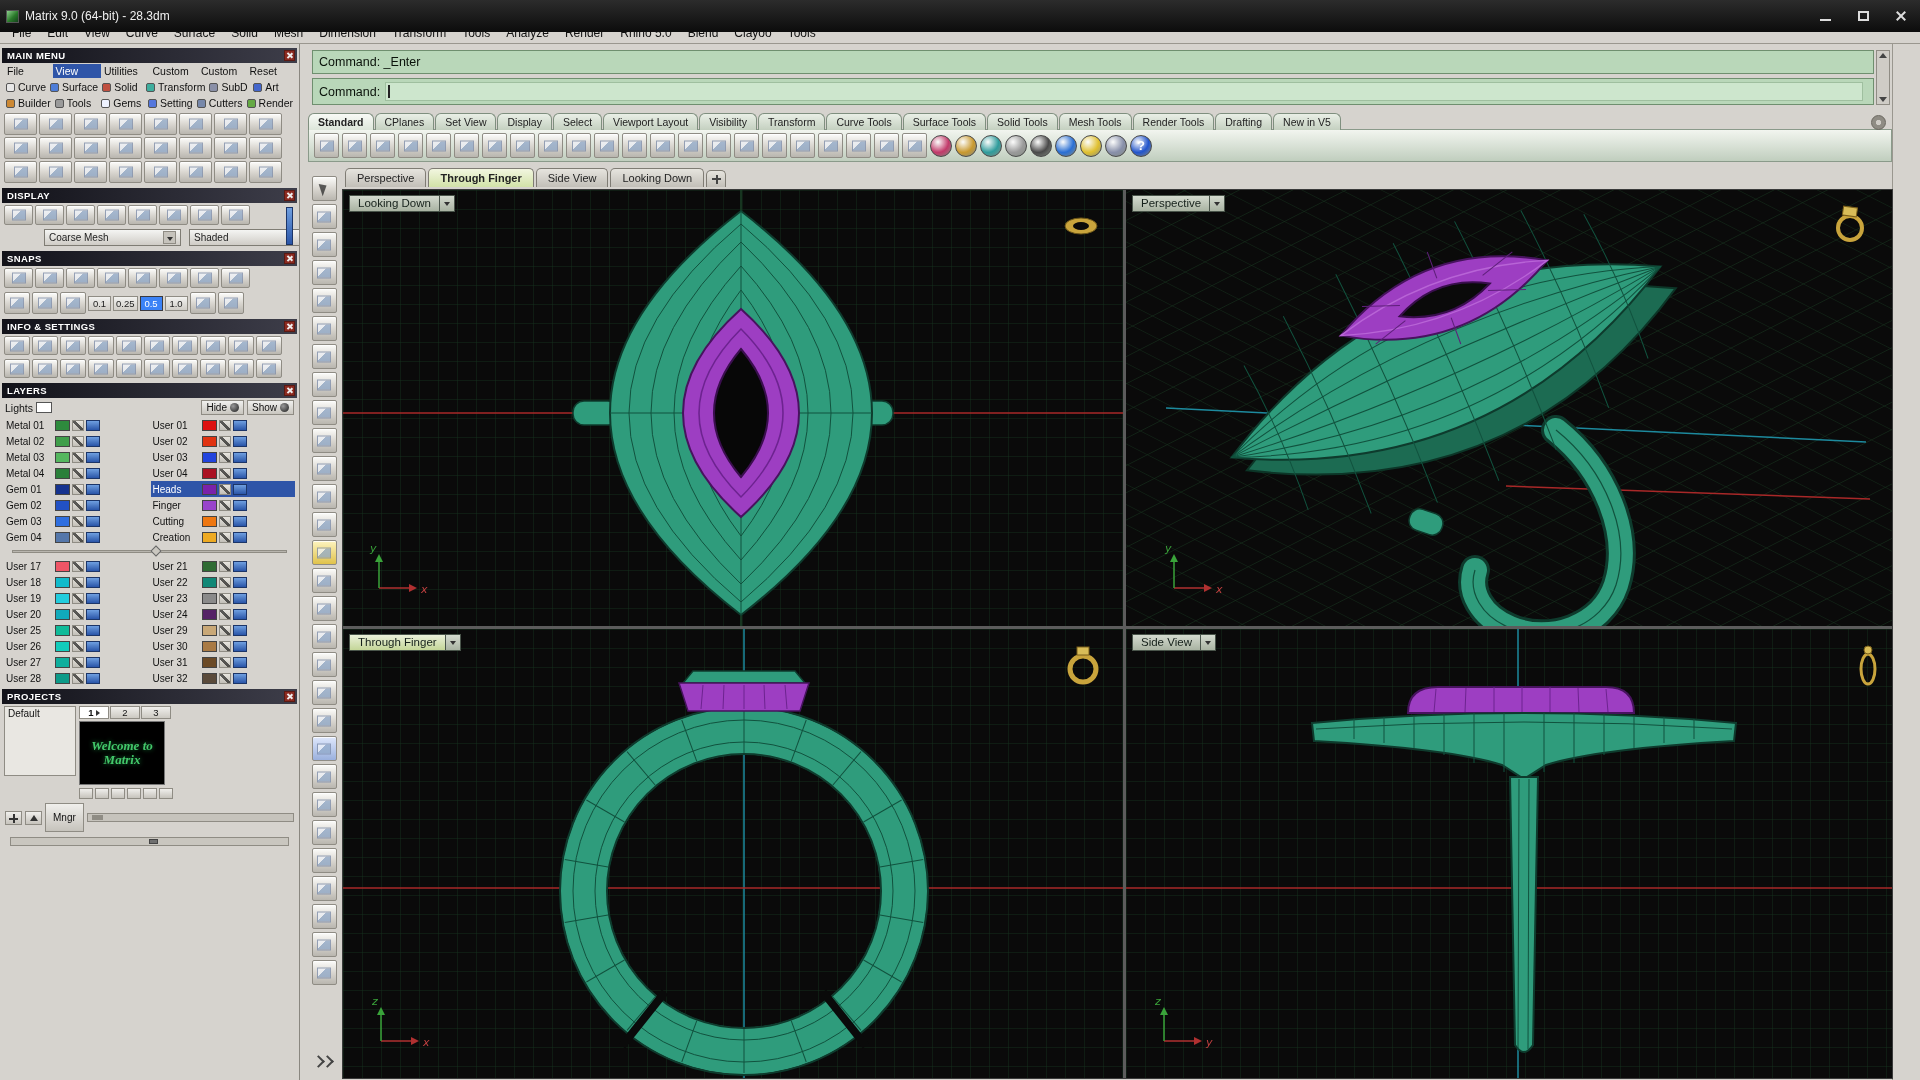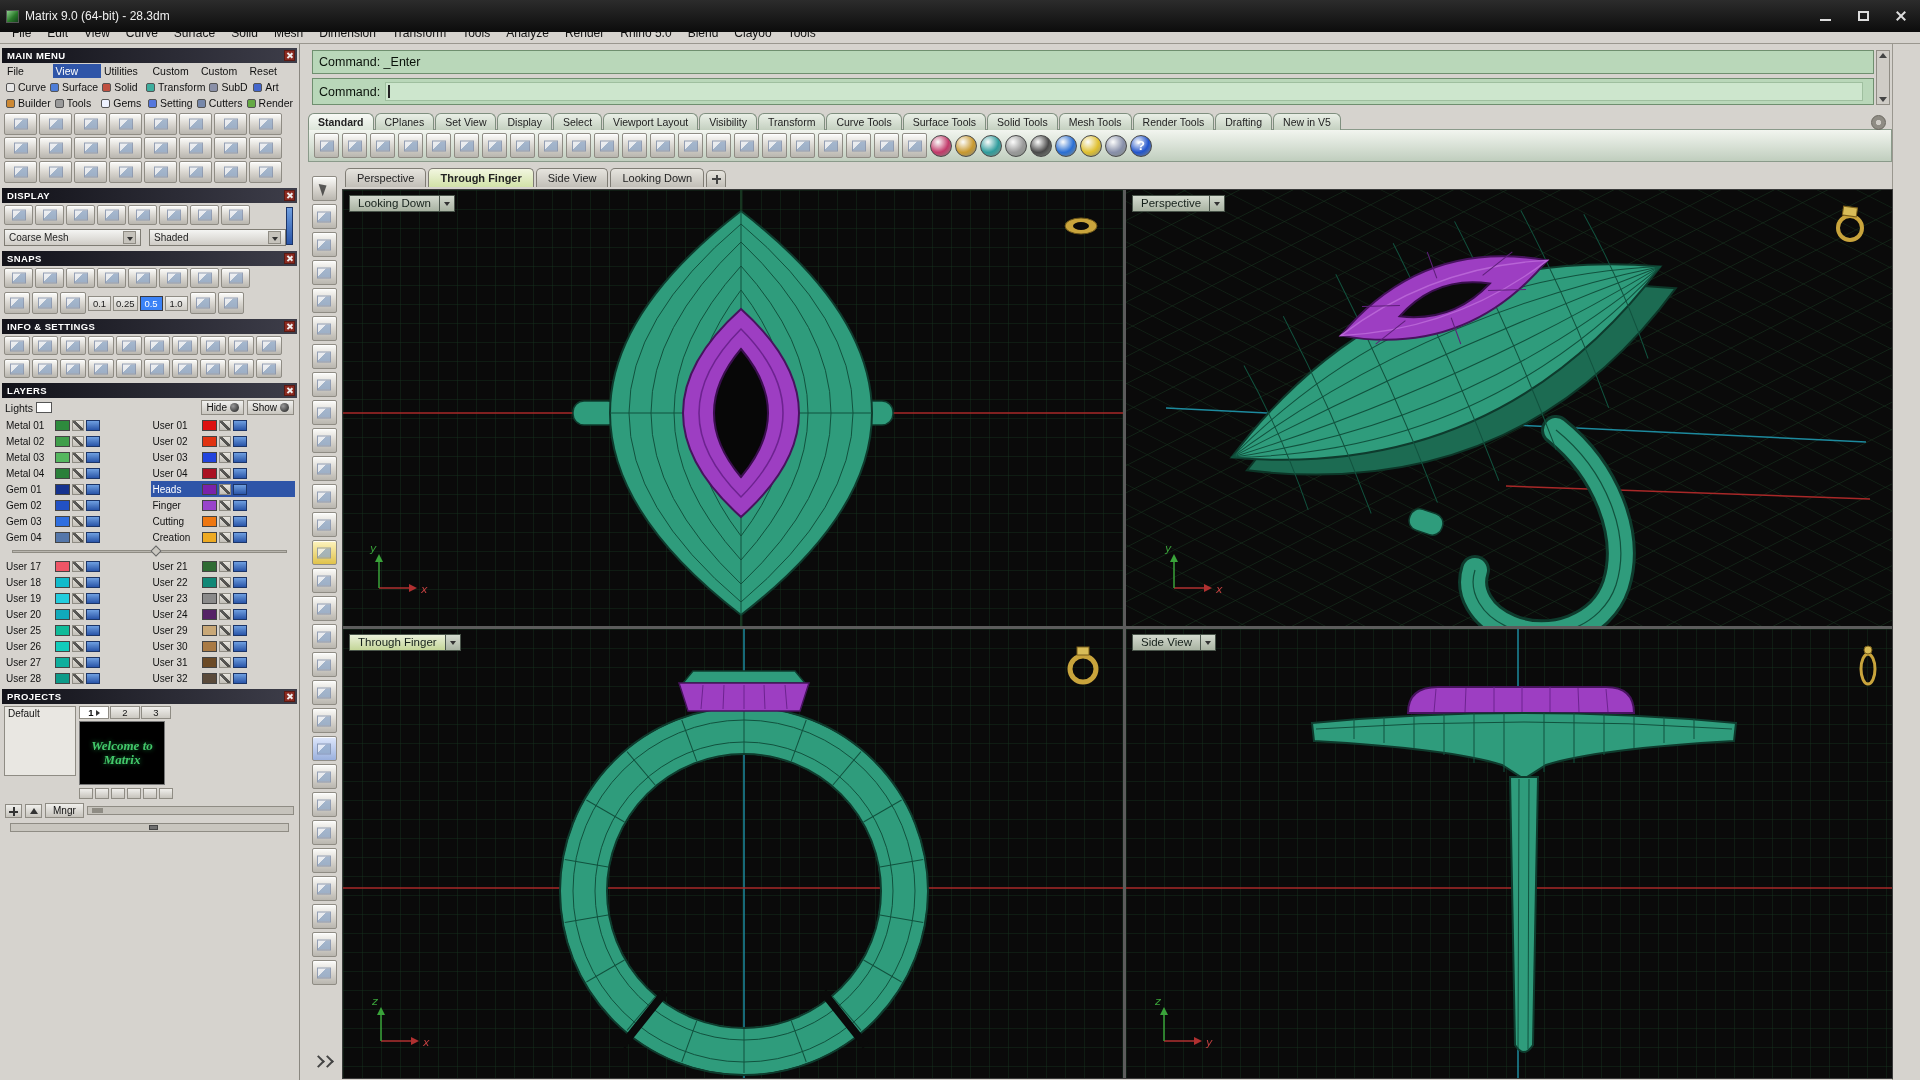--- a/index.html
+++ b/index.html
@@ -44,21 +44,21 @@
 .mmtext{flex:1;font-size:10.5px;color:#101010;padding:1px 3px;cursor:pointer;}
 .mmtext.active{background:#2f55a8;color:#fff;}
 .mmitem{flex:1;display:flex;align-items:center;gap:3px;font-size:10.5px;color:#101010;padding:1px 2px;cursor:pointer;}
 .mmdot{width:9px;height:9px;border:1px solid #555;border-radius:2px;background:var(--c,#999);flex:none;}
 .mgrid{display:flex;flex-wrap:wrap;gap:2px;padding:2px;}
 .mgrid .gicon{width:33px;height:22px;}
 
 .sec{position:relative;}
 .irow8 .gicon{width:29px;height:20px;}
 .irow10 .gicon{width:26px;height:19px;}
-.ddrow{display:flex;gap:8px;padding:2px;align-items:flex-start;width:286px;}
+.ddrow{display:flex;gap:8px;padding:2px;align-items:flex-start;width:286px;margin-left:40px;}
 .dd{flex:1;height:17px;background:linear-gradient(#f5f5f3,#cfccc6);border:1px solid #7f7c74;display:flex;align-items:center;font-size:10px;padding:0 4px;color:#222;cursor:pointer;}
 .dd .da{margin-left:auto;width:13px;height:13px;background:#c6c3bc;border:1px solid #8f8c84;position:relative;}
 .dd .da::after{content:"";position:absolute;left:3px;top:5px;border-top:4px solid #333;border-left:3.5px solid transparent;border-right:3.5px solid transparent;}
 .vtrack{position:absolute;right:4px;top:19px;width:7px;height:38px;background:linear-gradient(#6f9fe0,#2a55a8);border:1px solid #1c3568;}
 
 .chip{min-width:23px;height:15px;background:linear-gradient(#f2f2f0,#cfccc6);border:1px solid #8f8c84;font-size:9.5px;display:flex;align-items:center;justify-content:center;color:#222;cursor:pointer;padding:0 2px;}
 .chip.active{background:#3b82f6;color:#fff;border-color:#3a3a40;}
 
 .lightsrow{display:flex;align-items:center;gap:3px;padding:2px 3px;font-size:10.5px;color:#111;}
 .lswatch{width:16px;height:11px;background:#fff;border:1px solid #555;}
@@ -87,21 +87,21 @@
 .ptab.active::after{content:"";border-left:4px solid #333;border-top:3px solid transparent;border-bottom:3px solid transparent;}
 .thumb{width:86px;height:64px;background:#000000;border:1px solid #777;display:flex;align-items:center;justify-content:center;margin-top:2px;cursor:pointer;}
 .wtxt{font-family:"Liberation Serif",serif;font-style:italic;font-weight:bold;color:#43c86a;font-size:13px;text-align:center;line-height:1.1;text-shadow:0 0 5px #1a7a3a;width:74px;}
 .proj-minis{display:flex;gap:2px;margin-top:3px;}
 .mini{width:14px;height:11px;background:linear-gradient(#f0efec,#c6c3bc);border:1px solid #8f8c84;cursor:pointer;}
 .proj-actions{display:flex;align-items:center;gap:3px;padding:2px 3px;}
 .pa{width:17px;height:14px;background:linear-gradient(#f0efec,#c6c3bc);border:1px solid #8f8c84;position:relative;cursor:pointer;}
 .pa.plus::before{content:"";position:absolute;left:3px;top:6px;width:9px;height:2px;background:#333;}
 .pa.plus::after{content:"";position:absolute;left:6.5px;top:2.5px;width:2px;height:9px;background:#333;}
 .pa.up::before{content:"";position:absolute;left:4px;top:3px;border-bottom:6px solid #333;border-left:4px solid transparent;border-right:4px solid transparent;}
-.mngr{height:15px;padding:0 7px;font-size:10px;background:linear-gradient(#f0efec,#c6c3bc);border:1px solid #8f8c84;display:flex;align-items:center;cursor:pointer;color:#111;}
+.mngr{height:29px;padding:0 7px;font-size:10px;background:linear-gradient(#f0efec,#c6c3bc);border:1px solid #8f8c84;display:flex;align-items:center;cursor:pointer;color:#111;}
 .ptrack{flex:1;height:9px;background:#c6c3bc;border:1px solid #8f8c84;position:relative;cursor:pointer;}
 .ptrack .pt{position:absolute;left:4px;top:1px;width:11px;height:5px;background:#8f8c84;}
 .proj-hslider{margin:3px 8px 0;height:9px;background:#c9c6bf;border:1px solid #8f8c84;position:relative;cursor:pointer;}
 .proj-hslider .dot{position:absolute;left:138px;top:1px;width:9px;height:5px;background:#6f6f6f;border:1px solid #444;}
 
 
 .cmd1{position:absolute;left:312px;top:50px;width:1562px;height:24px;background:#b9d7b9;border:1px solid #6f8f6f;font-size:12.5px;color:#0a120a;display:flex;align-items:center;padding-left:6px;z-index:20;}
 .cmd2{position:absolute;left:312px;top:78px;width:1562px;height:27px;background:#b9d7b9;border:1px solid #6f8f6f;font-size:12.5px;color:#0a120a;display:flex;align-items:center;padding-left:6px;z-index:20;}
 .cmdinput{flex:1;height:19px;margin:0 10px 0 5px;background:#cde6cd;border:1px solid #9fbf9f;position:relative;cursor:text;}
 .caret{position:absolute;left:2px;top:2px;width:1.5px;height:13px;background:#222;}

